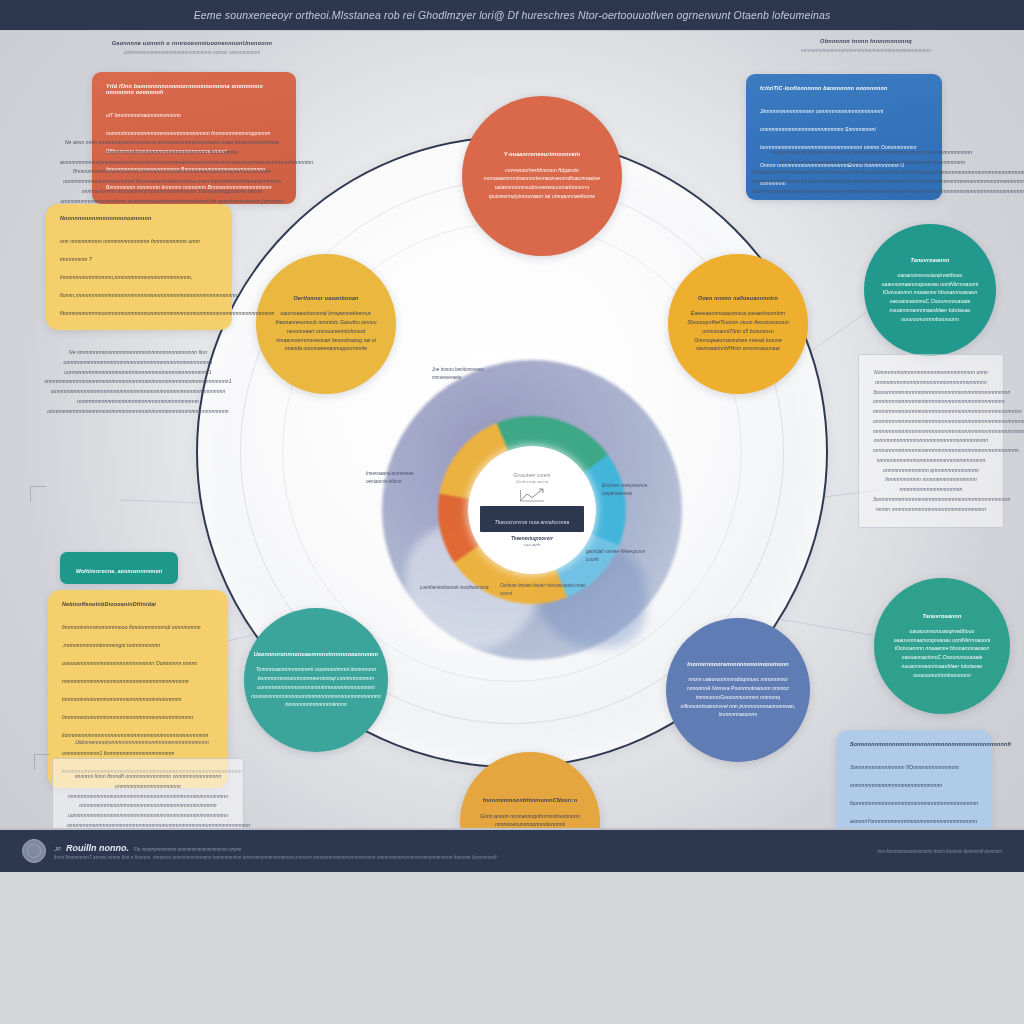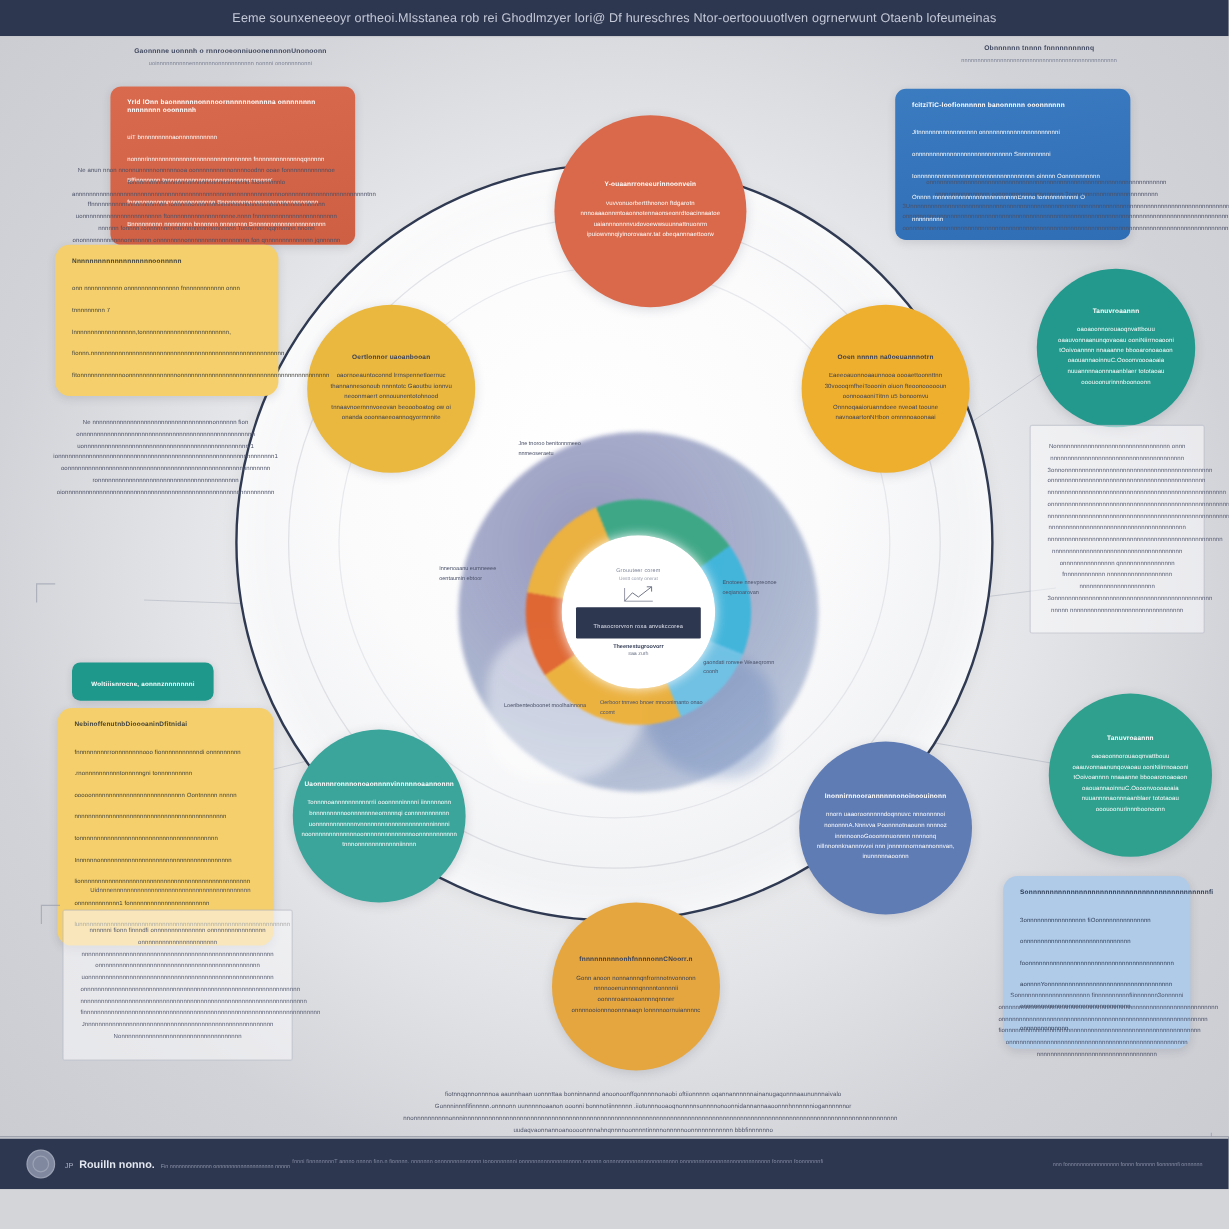--- a/index.html
+++ b/index.html
@@ -9,24 +9,25 @@
     width: 1024px;
     height: 1024px;
     overflow: hidden;
     font-family: "Liberation Sans", sans-serif;
     background: #d4d5d9;
   }
 
   #poster {
     position: relative;
     width: 1024px;
-    height: 991px;
+    height: 872px;
     background:
       radial-gradient(circle at 50% 48%, #ffffff 0%, #f4f4f5 22%, #e4e5e8 48%, #d2d3d8 72%, #c9cbd1 100%);
     overflow: hidden;
+    font-style: italic;
   }
 
   
   .title-bar {
     position: absolute;
     left: 0; top: 0;
     width: 1024px;
     height: 30px;
     background: #2e3750;
     display: flex;
@@ -68,21 +69,21 @@
     opacity: 0.85;
   }
   .footer-logo::after {
     content: "";
     position: absolute;
     inset: 4px;
     border-radius: 50%;
     border: 1px solid #c3c9d8;
     opacity: 0.6;
   }
-  .footer-text-block { display: flex; flex-direction: row; gap: 2px; }
+  .footer-text-block { display: flex; flex-direction: column; gap: 2px; }
   .footer-brand-line { display: flex; align-items: baseline; gap: 5px; }
   .footer-brand-mark { color: #aab1c4; font-size: 6px; filter: blur(0.3px); }
   .footer-brand {
     color: #e3e7f0;
     font-size: 9px;
     font-weight: bold;
     filter: blur(0.35px);
   }
   .footer-brand-sub { color: #8e96ab; font-size: 4.5px; filter: blur(0.3px); }
   .footer-sub {

